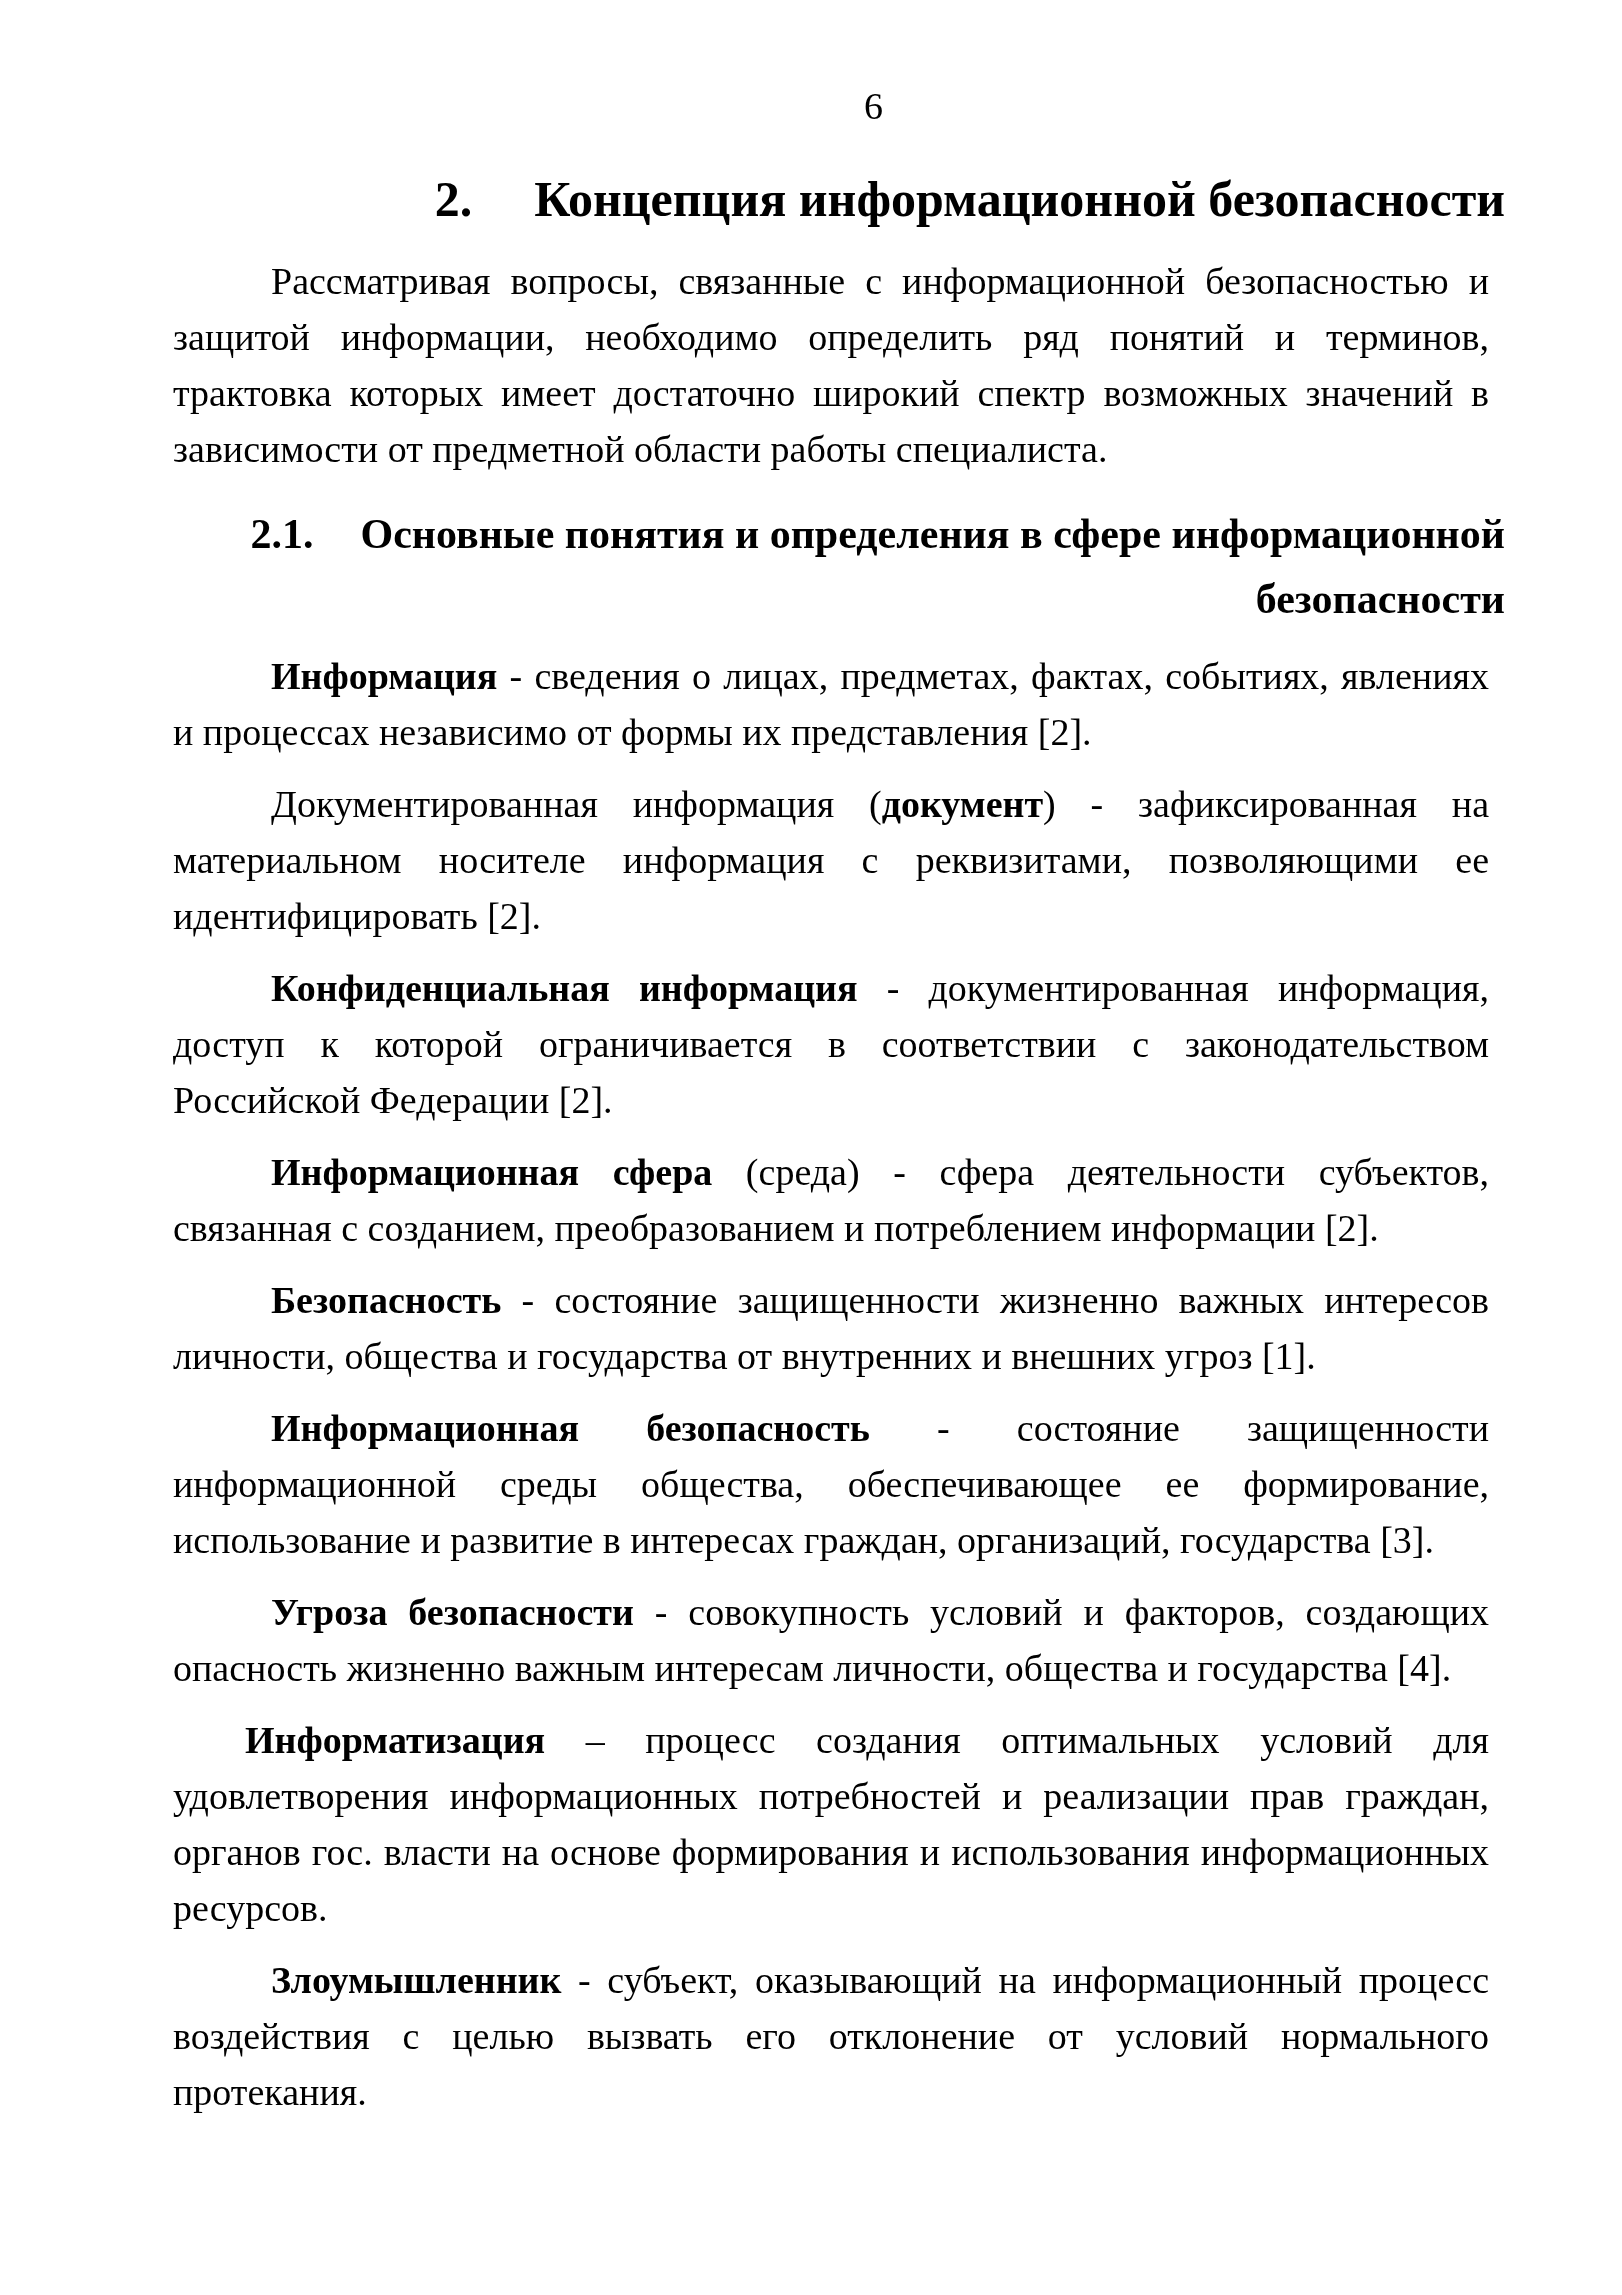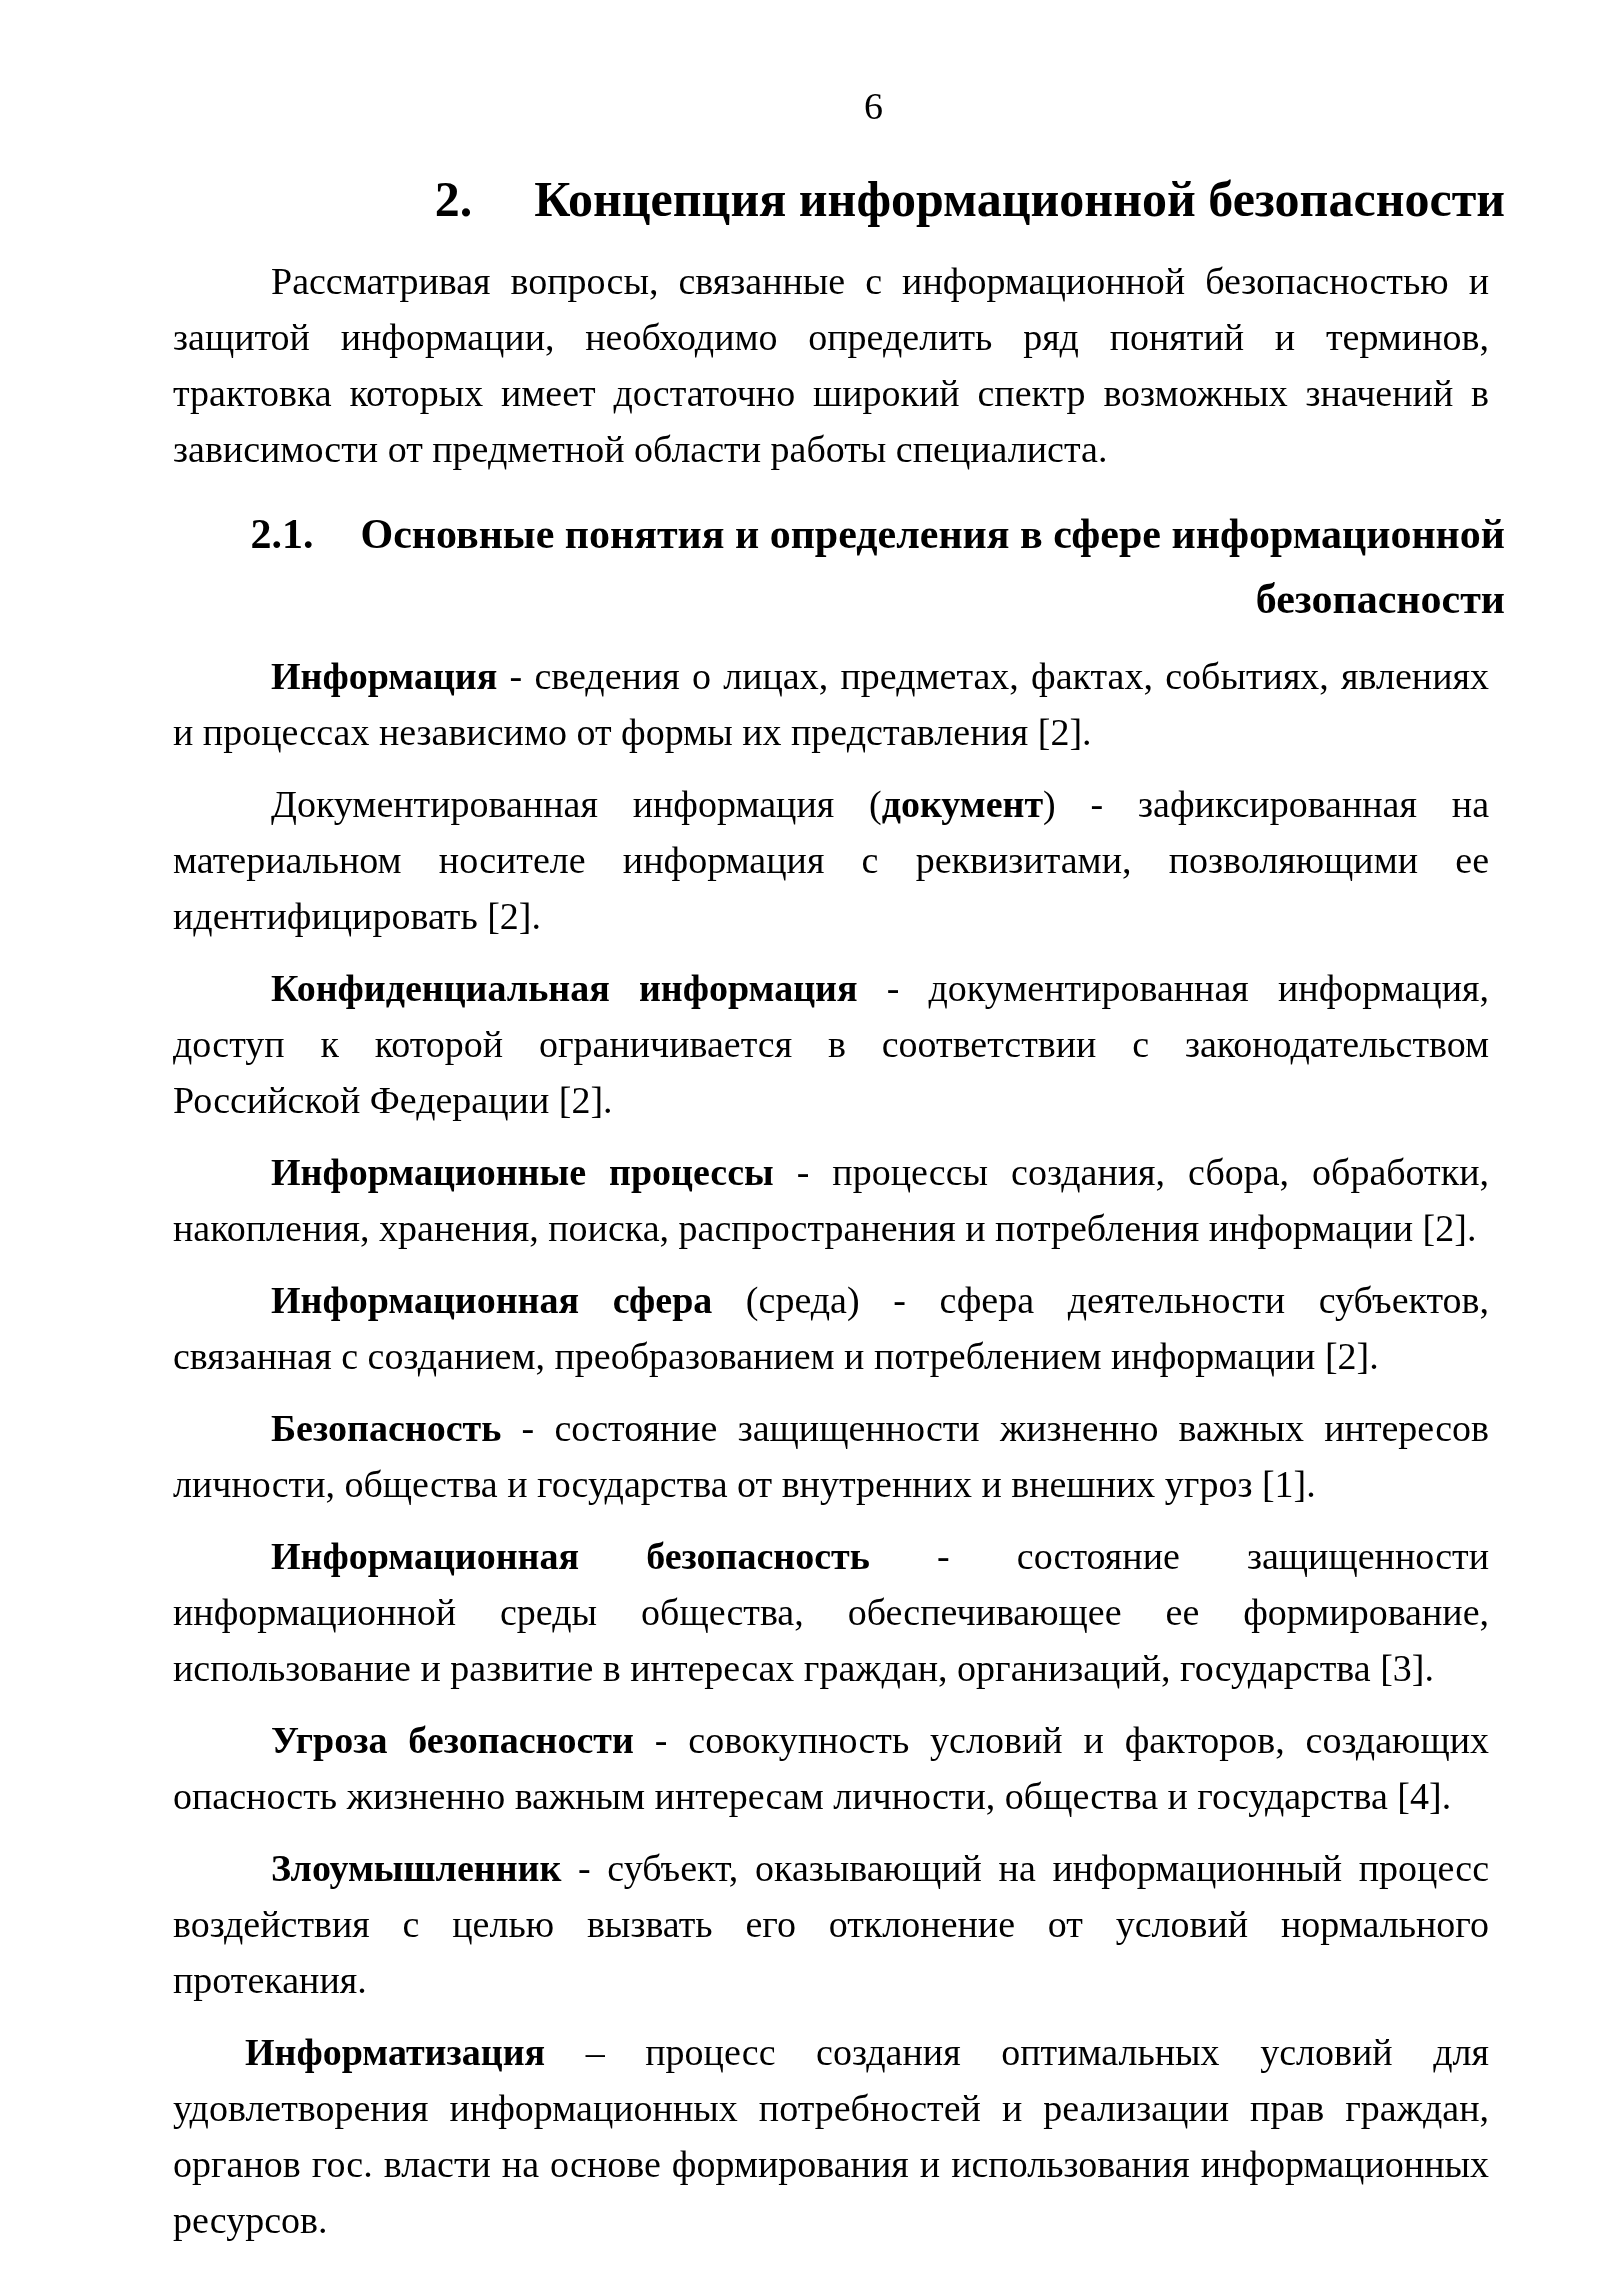--- a/index.html
+++ b/index.html
@@ -63,29 +63,28 @@
   <p class="body-p">Рассматривая вопросы, связанные с информационной безопасностью и защитой инфор­мации, необходимо определить ряд понятий и терминов, трактовка которых имеет достаточно широкий спектр возможных значений в зависимости от предметной области работы специали­ста.</p>
 
   <h2 class="h2"><span class="h2-num">2.1.</span><span>Основные понятия и определения в сфере информационной безо­пасности</span></h2>
 
   <p class="body-p"><span class="b">Информация</span><span> - сведения о лицах, предметах, фактах, событиях, явлениях и процессах независимо от формы их представления [2].</span></p>
 
   <p class="body-p"><span>Документированная информация (</span><span class="b">документ</span><span>) - зафиксированная на материальном носи­теле информация с реквизитами, позволяющими ее идентифицировать [2].</span></p>
 
   <p class="body-p"><span class="b">Конфиденциальная информация</span><span> - документированная информация, доступ к которой ограничивается в соответствии с законодательством Российской Федерации [2].</span></p>
 
-  <p class="body-p"><span class="b">Информационные процессы</span><span> - процессы создания, сбора, обработки, накопления, хра­нения, поиска, распространения и потребления информации [2].</span></p>
 
   <p class="body-p"><span class="b">Информационная сфера</span><span> (среда) - сфера деятельности субъектов, связанная с создани­ем, преобразованием и потреблением информации [2].</span></p>
 
   <p class="body-p"><span class="b">Безопасность</span><span> - состояние защищенности жизненно важных интересов личности, обще­ства и государства от внутренних и внешних угроз [1].</span></p>
 
 
   <p class="body-p"><span class="b">Информационная безопасность</span><span> - состояние защищенности информационной среды общества, обеспечивающее ее формирование, использование и развитие в интересах граждан, организаций, государства [3].</span></p>
 
   <p class="body-p"><span class="b">Угроза безопасности</span><span> - совокупность условий и факторов, создающих опасность жиз­ненно важным интересам личности, общества и государства [4].</span></p>
 
+  <p class="body-p small-indent"><span class="b">Информатизация</span><span> – процесс создания оптимальных условий для удовлетворения инфор­мационных потребностей и реализации прав граждан, органов гос. власти на основе формиро­вания и использования информационных ресурсов.</span></p>
+
   <p class="body-p"><span class="b">Злоумышленник</span><span> - субъект, оказывающий на информационный процесс воздействия с целью вызвать его отклонение от условий нормального протекания.</span></p>
-
-  <p class="body-p small-indent"><span class="b">Информатизация</span><span> – процесс создания оптимальных условий для удовлетворения инфор­мационных потребностей и реализации прав граждан, органов гос. власти на основе формиро­вания и использования информационных ресурсов.</span></p>
 
 </div>
 
 
 </body></html>

